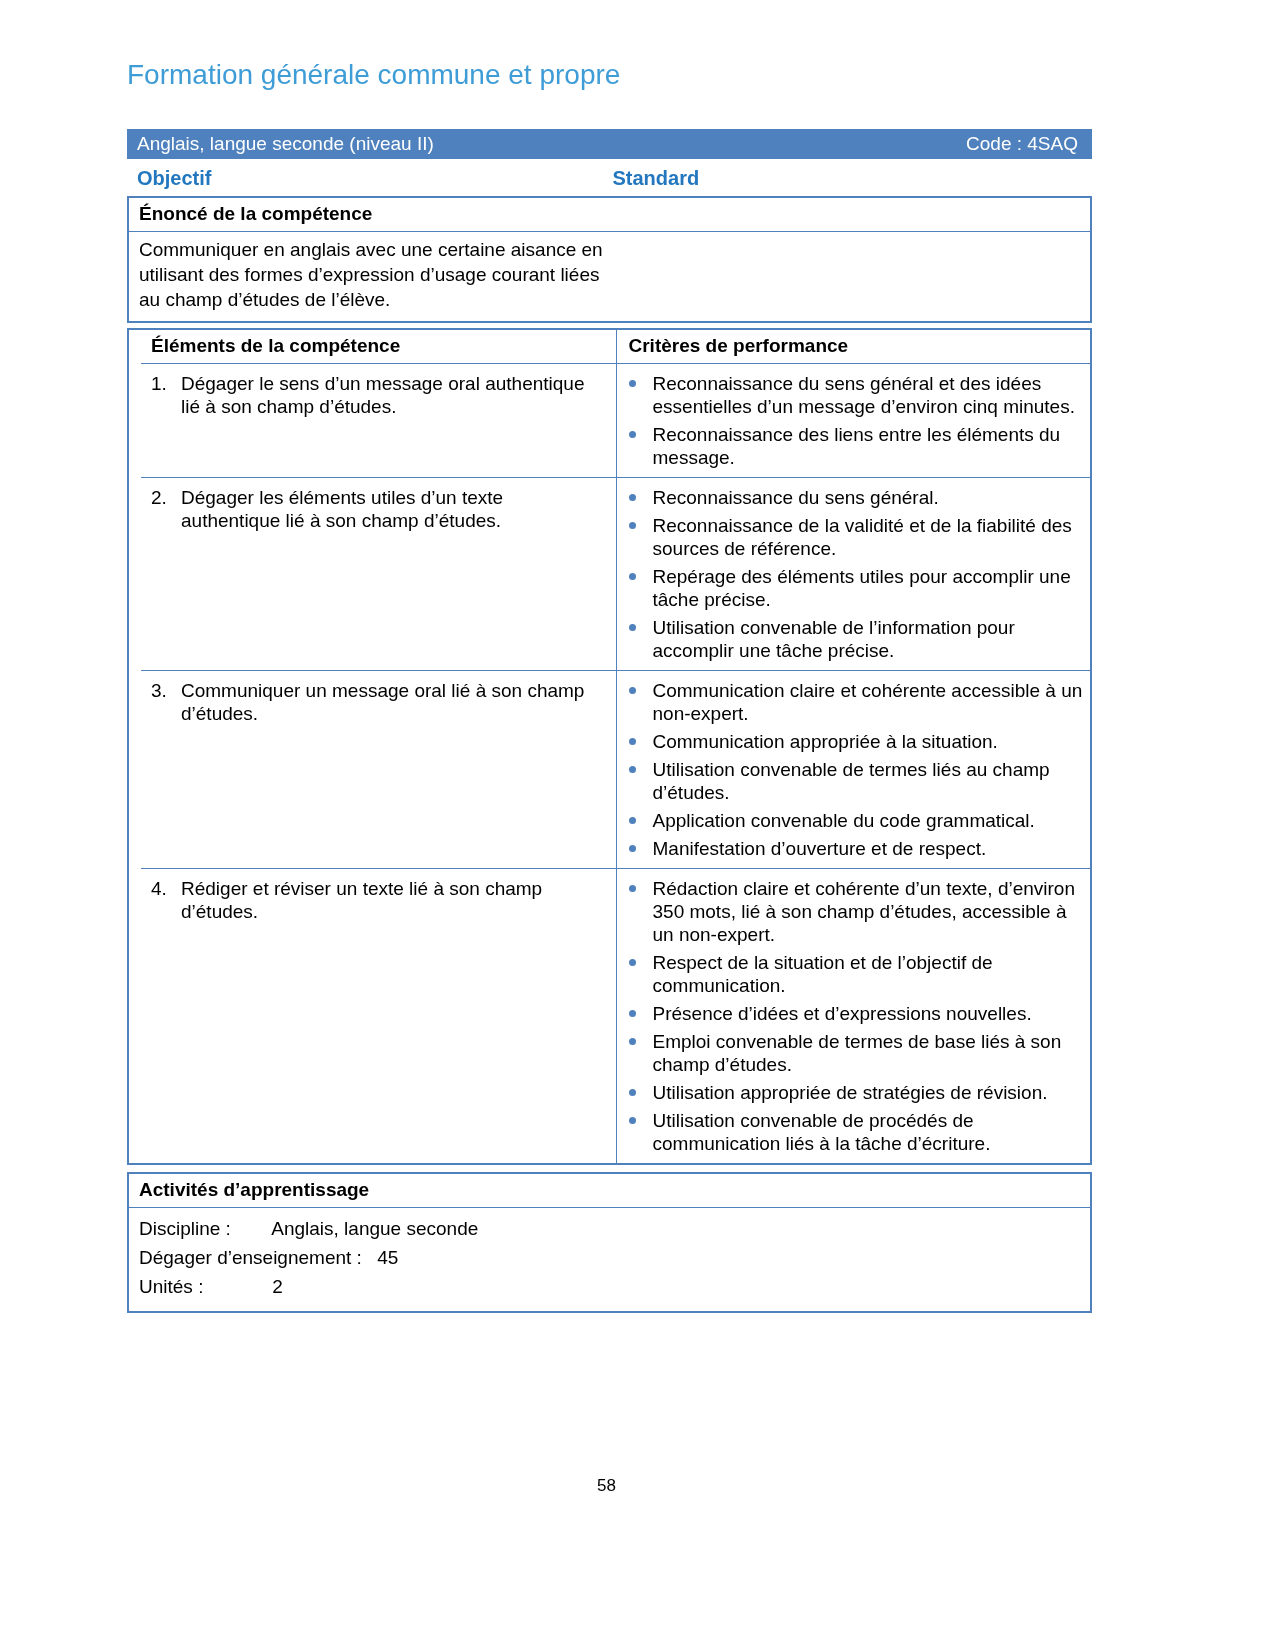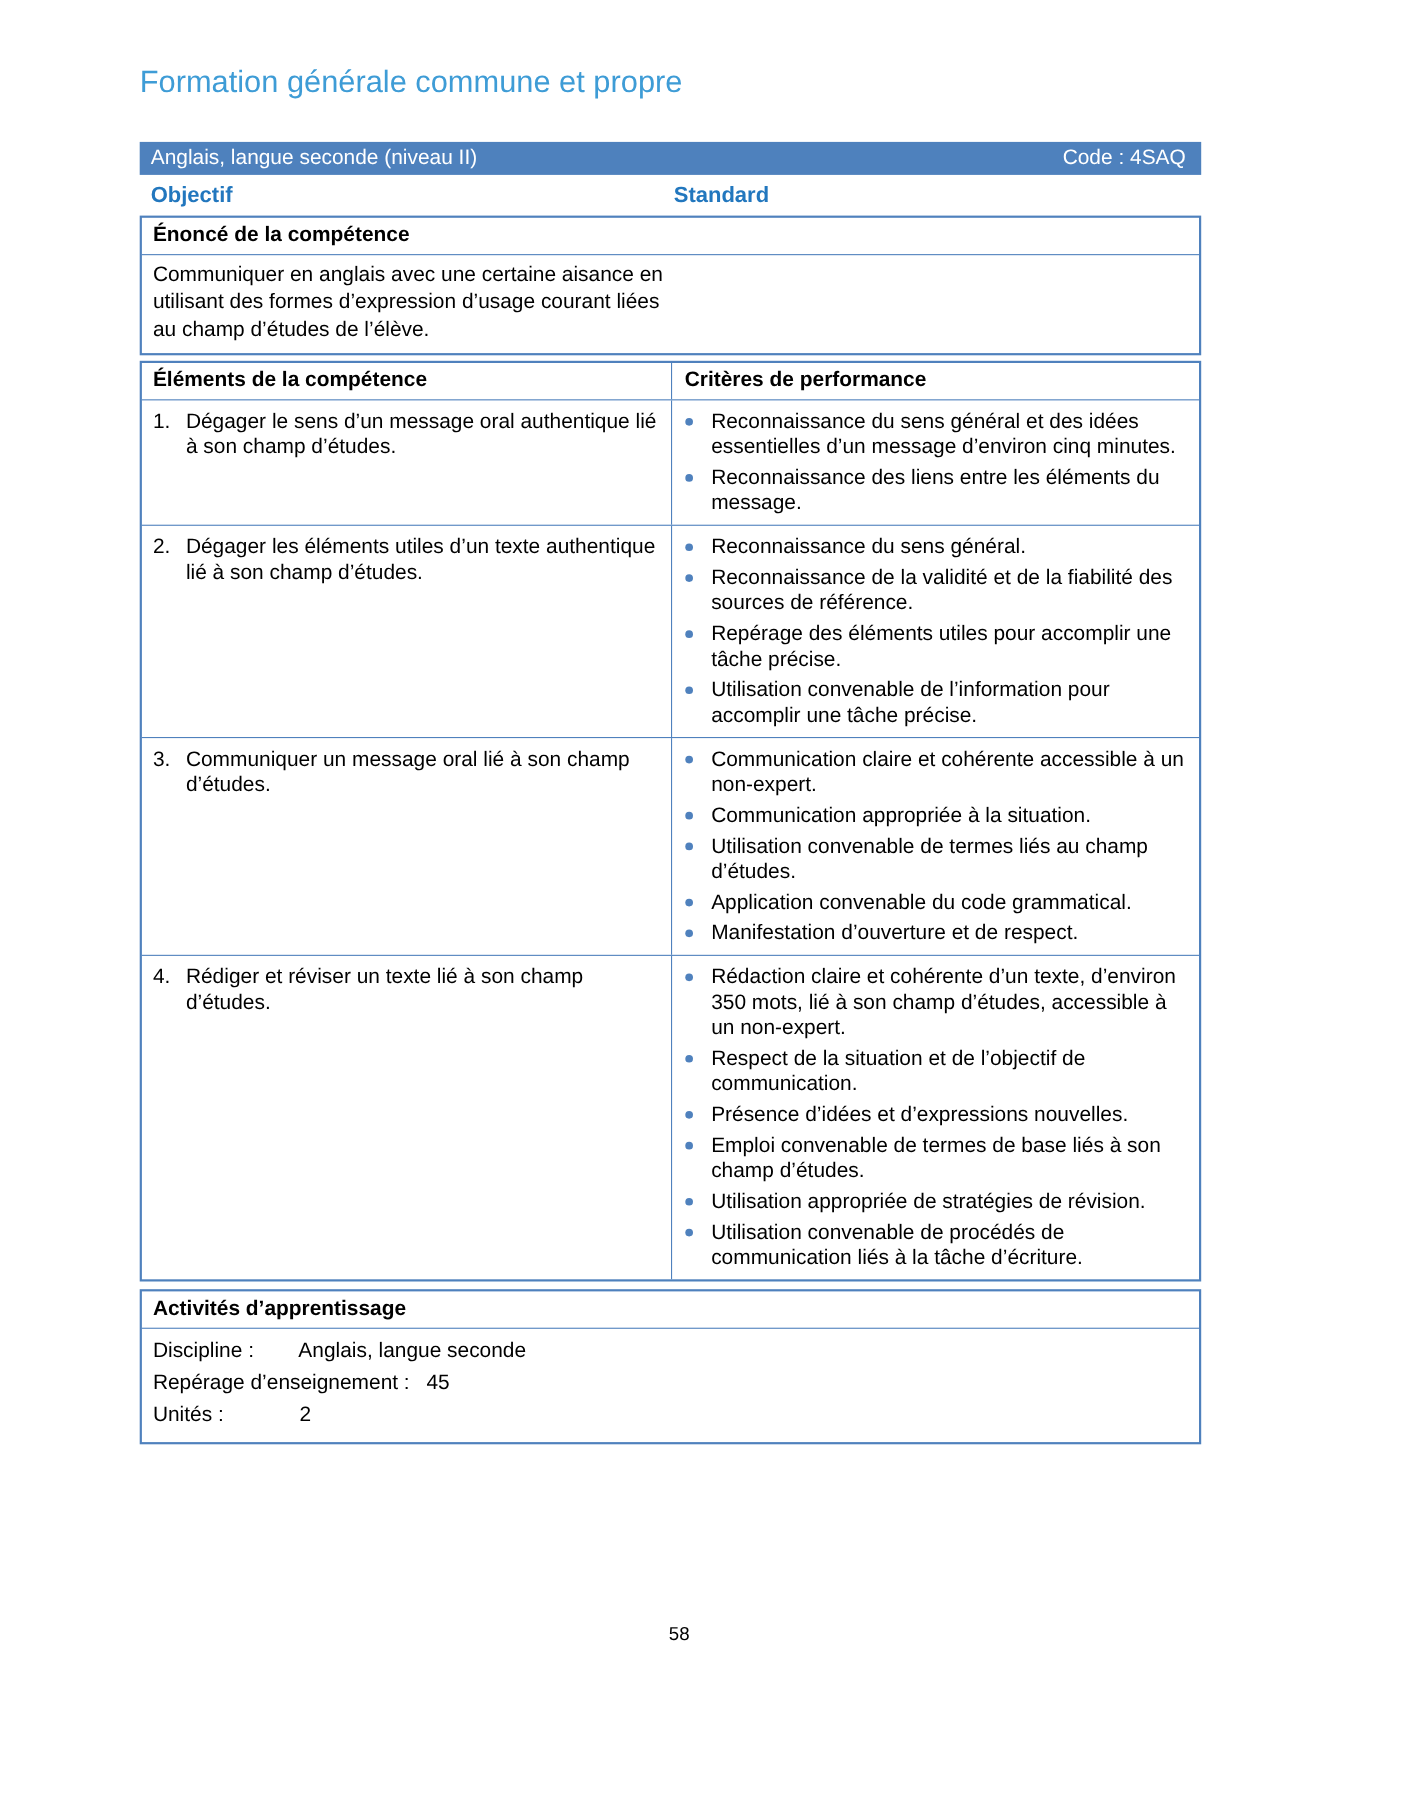--- a/index.html
+++ b/index.html
@@ -54,21 +54,21 @@
     border-bottom: 1px solid var(--border_blue, #4F81BD);
   }
 
   .enonce-body { padding: 5px 10px 9px 10px; font-size: 19px; line-height: 25px; }
   .enonce-body .inner { max-width: 480px; }
 
   .gap5 { height: 5px; }
   .gap7 { height: 7px; }
 
   
-  .t-row { display: grid; grid-template-columns: 1fr 1fr; }
+  .t-row { display: grid; grid-template-columns: 1fr 1fr; margin-left: 12px; }
   .t-row + .t-row { border-top: 1px solid var(--border_blue, #4F81BD); }
   .t-right { border-left: 1px solid var(--border_blue, #4F81BD); }
 
   .t-head .cell-h { font-weight: bold; font-size: 19px; line-height: 24px; padding: 4px 10px 5px 10px; }
   .t-head .t-right.cell-h { padding-left: 12px; }
 
   .t-left.body  { padding: 8px 12px 8px 10px; }
   .t-right.body { padding: 8px 6px 8px 12px; }
 
   .elem { display: flex; font-size: 19px; line-height: 23px; }
@@ -86,21 +86,21 @@
   }
   .btext { flex: 1; font-size: 19px; line-height: 23px; }
 
   .act-body { padding: 6px 10px 10px 10px; font-size: 19px; }
   .act-line { line-height: 29px; }
   .act-label { display: inline-block; min-width: 128px; padding-right: 10px; }
 
   .footer {
     position: absolute;
     top: 1476px;
-    left: 135px;
+    left: 124px;
     width: 965px;
     text-align: center;
     font-size: 17px;
   }
 </style>
 </head>
 <body>
 
 <div class="page">
   <div class="content">
@@ -284,21 +284,21 @@
     <div class="gap7"></div>
 
     <div class="box">
       <div class="box-header">Activités d’apprentissage</div>
       <div class="act-body">
         <div class="act-line">
           <span class="act-label">Discipline :</span>
           <span class="act-value">Anglais, langue seconde</span>
         </div>
         <div class="act-line">
-          <span class="act-label">Repérage d’enseignement :</span>
+          <span class="act-label">Dégager d’enseignement :</span>
           <span class="act-value">45</span>
         </div>
         <div class="act-line">
           <span class="act-label">Unités :</span>
           <span class="act-value">2</span>
         </div>
       </div>
     </div>
 
   </div>

